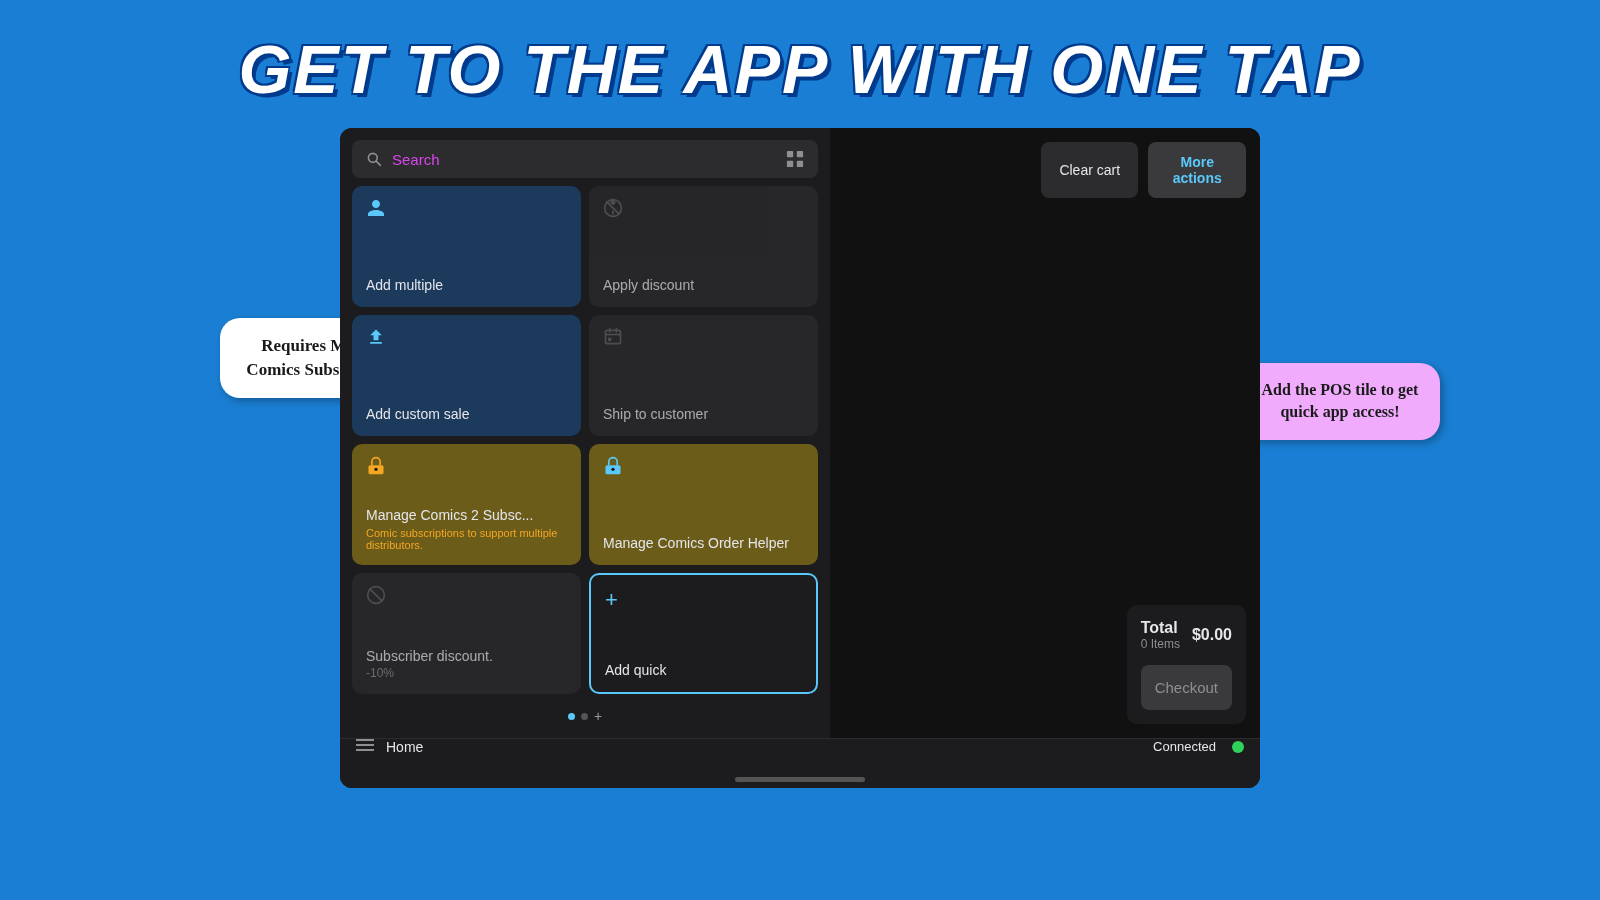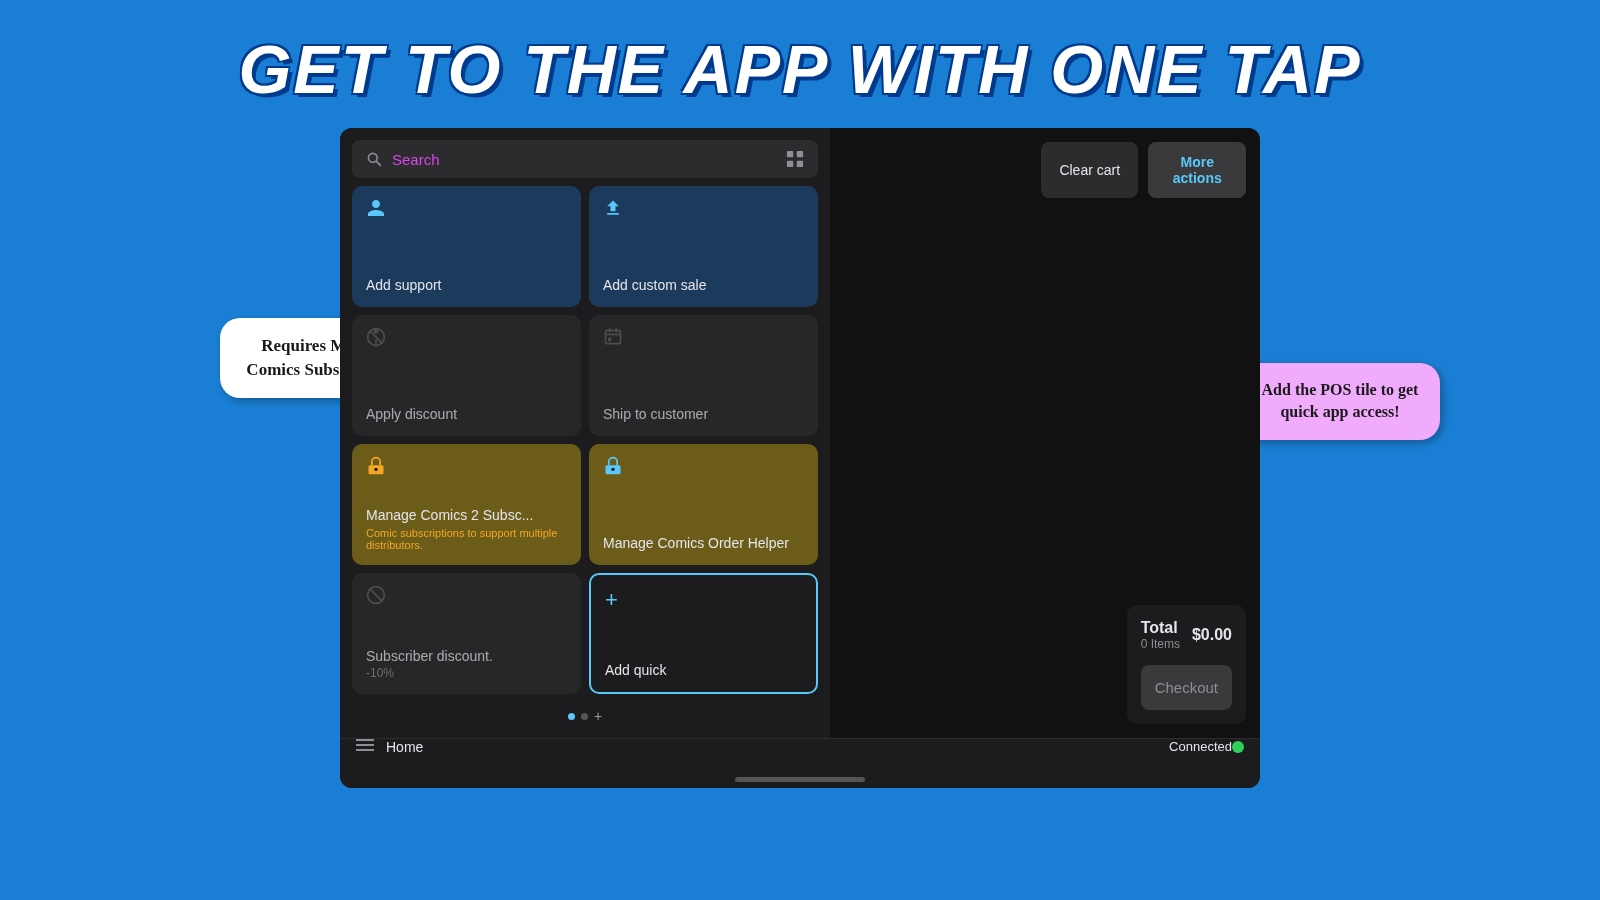--- a/index.html
+++ b/index.html
@@ -315,21 +315,21 @@
 
     .nav-home {
       font-size: 14px;
       color: #e5e5ea;
     }
 
     .nav-right {
       margin-left: auto;
       display: flex;
       align-items: center;
-      gap: 0;
+      gap: 16px;
     }
 
     .connected-label {
       font-size: 13px;
       color: #e5e5ea;
     }
 
     .connected-dot {
       width: 12px;
       height: 12px;
@@ -444,41 +444,41 @@
         </div>
 
         <div class="tiles-grid">
 
           <div class="tile dark-blue">
             <span class="tile-icon">
               <svg width="20" height="20" viewBox="0 0 24 24" fill="#5ac8fa">
                 <path d="M12 12c2.7 0 4.8-2.1 4.8-4.8S14.7 2.4 12 2.4 7.2 4.5 7.2 7.2 9.3 12 12 12zm0 2.4c-3.2 0-9.6 1.6-9.6 4.8v2.4h19.2v-2.4c0-3.2-6.4-4.8-9.6-4.8z"></path>
               </svg>
             </span>
-            <span class="tile-label">Add support</span>
-          </div>
-
-          <div class="tile add-custom">
-            <span class="tile-icon">
-              <svg width="20" height="20" viewBox="0 0 24 24" fill="#5ac8fa">
-                <path d="M9 16h6v-6h4l-7-7-7 7h4zm-4 2h14v2H5z"></path>
-              </svg>
-            </span>
-            <span class="tile-label">Add custom sale</span>
+            <span class="tile-label">Add multiple</span>
           </div>
 
           <div class="tile disabled">
             <span class="tile-icon tile-icon-gray">
               <svg width="20" height="20" viewBox="0 0 24 24" fill="#636366">
                 <path d="M12 2C10.3 2 9 3.3 9 5s1.3 3 3 3 3-1.3 3-3-1.3-3-3-3zm-1 13h2v5h-2zm0-4h2v2h-2z"></path>
                 <circle cx="12" cy="12" r="10" stroke="#636366" stroke-width="2" fill="none"></circle>
                 <line x1="4" y1="4" x2="20" y2="20" stroke="#636366" stroke-width="2"></line>
               </svg>
             </span>
             <span class="tile-label">Apply discount</span>
+          </div>
+
+          <div class="tile add-custom">
+            <span class="tile-icon">
+              <svg width="20" height="20" viewBox="0 0 24 24" fill="#5ac8fa">
+                <path d="M9 16h6v-6h4l-7-7-7 7h4zm-4 2h14v2H5z"></path>
+              </svg>
+            </span>
+            <span class="tile-label">Add custom sale</span>
           </div>
 
           <div class="tile disabled">
             <span class="tile-icon tile-icon-gray">
               <svg width="20" height="20" viewBox="0 0 24 24" fill="#636366">
                 <rect x="3" y="4" width="18" height="16" rx="2" stroke="#636366" stroke-width="2" fill="none"></rect>
                 <line x1="3" y1="9" x2="21" y2="9" stroke="#636366" stroke-width="2"></line>
                 <line x1="8" y1="2" x2="8" y2="6" stroke="#636366" stroke-width="2" stroke-linecap="round"></line>
                 <line x1="16" y1="2" x2="16" y2="6" stroke="#636366" stroke-width="2" stroke-linecap="round"></line>
                 <rect x="6" y="13" width="4" height="4" rx="1" fill="#636366"></rect>

